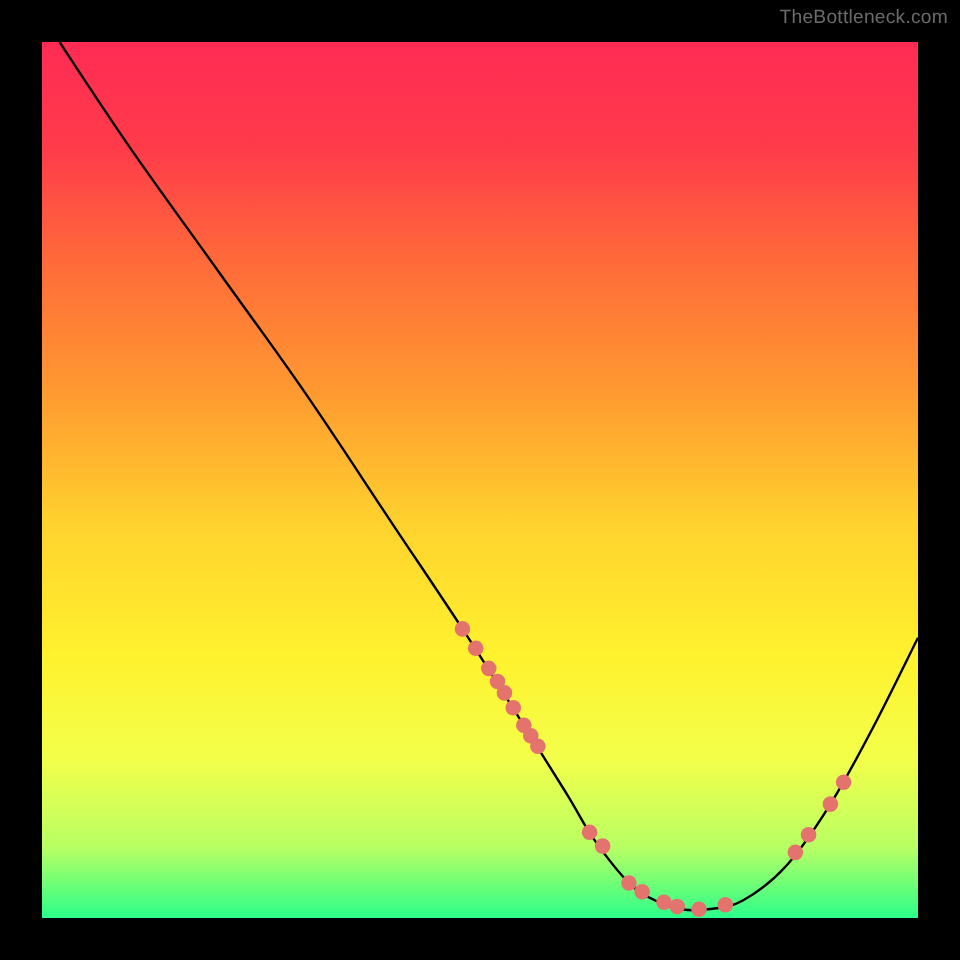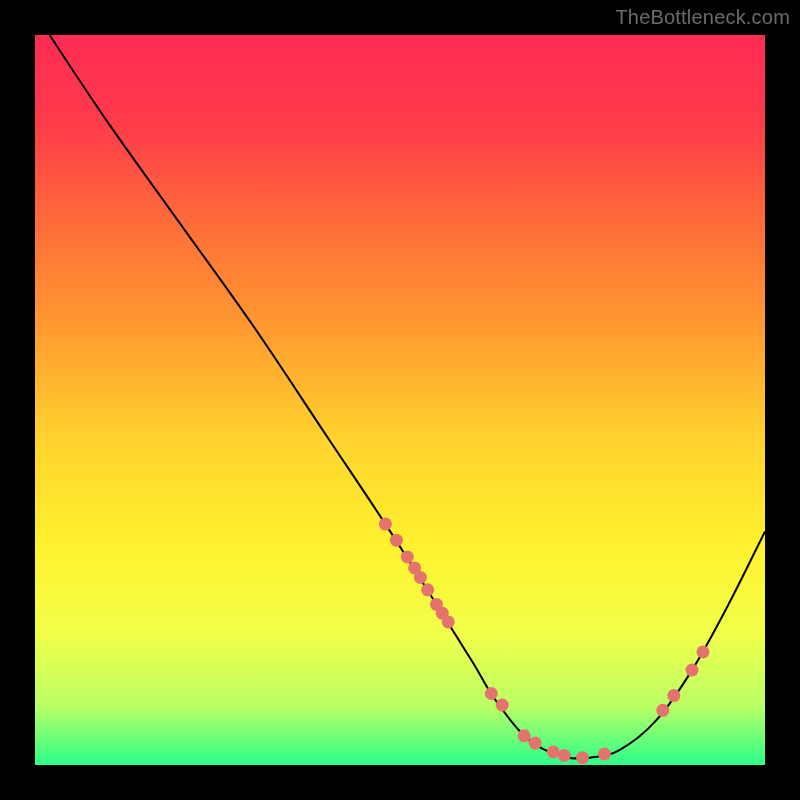--- a/index.html
+++ b/index.html
@@ -26,21 +26,21 @@
   }
   .plot-svg {
     width: 100%;
     height: 100%;
     display: block;
   }
   .attribution {
     position: absolute;
     top: 6px;
     right: 10px;
-    font-size: 20px;
+    font-size: 16px;
     font-weight: 500;
     color: #6b6b6b;
     letter-spacing: 0.2px;
   }
 </style>
 </head>
 <body>
 
 <div class="stage">
 

